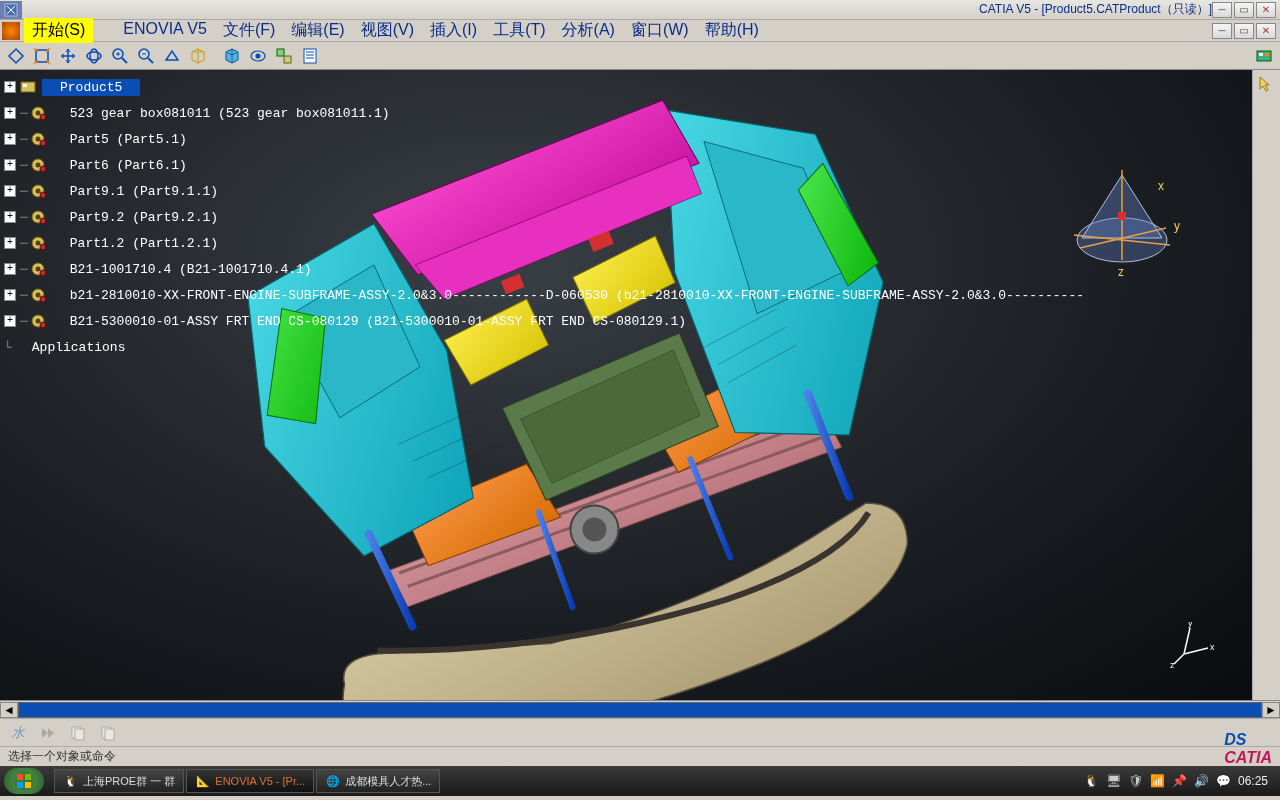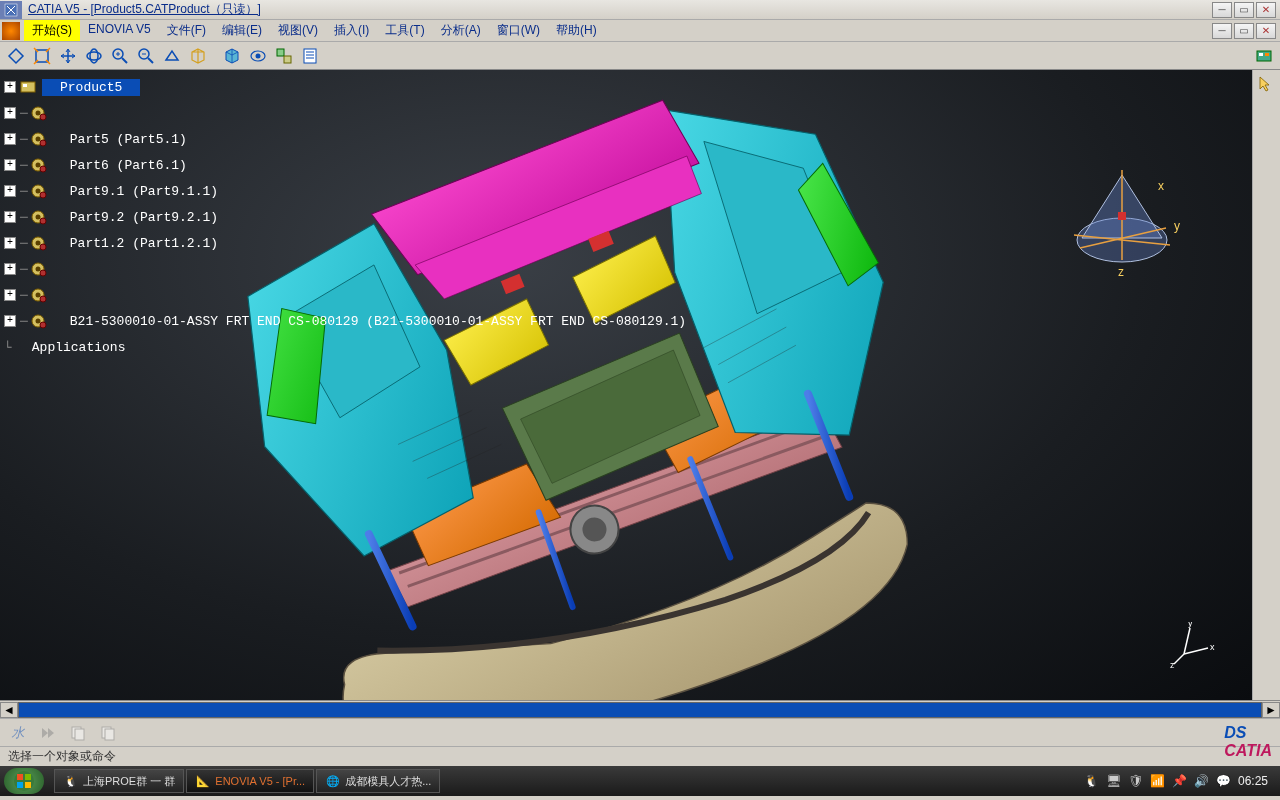--- a/index.html
+++ b/index.html
@@ -1,27 +1,27 @@
 <!DOCTYPE html>
 <html><head>
 <meta charset="utf-8">
 <style>
 * { margin: 0; padding: 0; box-sizing: border-box; }
 body { font-family: "SimSun", "Microsoft YaHei", sans-serif; font-size: 12px; width: 1280px; height: 800px; overflow: hidden; background: #d4d0c8; }
 .titlebar { height: 20px; background: linear-gradient(to bottom, #e8e6e1, #d4d0c8); display: flex; align-items: center; border-bottom: 1px solid #aaa; }
 .titlebar-corner { width: 22px; height: 18px; background: #6b7fb5; margin-right: 6px; display:flex; align-items:center; justify-content:center; }
 .titlebar-corner svg { width: 14px; height: 14px; }
-.title-center { flex: 1; text-align: left; color: #0a2d8a; font-size: 12px; text-decoration: underline; }
+.title-center { flex: 1; text-align: right; color: #0a2d8a; font-size: 12px; }
 .win-controls { display: flex; gap: 2px; margin-right: 4px; }
 .win-btn { width: 20px; height: 16px; background: linear-gradient(to bottom,#f5f5f5,#d8d8d8); border: 1px solid #888; display: flex; align-items: center; justify-content: center; font-size: 10px; cursor: pointer; color:#444; }
 .win-btn.close { color:#a33; }
 
 .menubar { height: 22px; background: #d4d0c8; display: flex; align-items: center; padding-left: 2px; border-bottom: 1px solid #aaa; }
 .sys-icon { width: 18px; height: 18px; background: radial-gradient(circle,#f80,#a40); margin-right: 4px; }
-.menu-item { padding: 2px 8px; color: #0a2d8a; cursor: pointer; font-size: 12px; }
+.menu-item { padding: 2px 8px; color: #0a2d8a; cursor: pointer; font-size: 16px; }
 .menu-item.start { background: #ffff00; color: #000; }
 .menu-right { margin-left: auto; display:flex; gap:2px; margin-right:4px; }
 
 .toolbar { height: 28px; background: #d4d0c8; display: flex; align-items: center; padding: 2px 4px; gap: 2px; border-bottom: 1px solid #888; }
 .tool-btn { width: 24px; height: 24px; border: 1px solid transparent; display: flex; align-items: center; justify-content: center; cursor: pointer; }
 .tool-btn svg { width: 18px; height: 18px; }
 .tool-sep { width: 6px; }
 .tool-spacer { flex: 1; }
 
 .workspace { display: flex; height: 630px; }
@@ -40,21 +40,21 @@
 .model-canvas { position: absolute; top: 0; left: 0; width: 100%; height: 100%; }
 
 .compass { position: absolute; top: 80px; right: 60px; width: 140px; height: 140px; }
 .mini-axis { position: absolute; bottom: 32px; right: 36px; width: 46px; height: 46px; }
 
 .hscroll { height: 18px; background: #d4d0c8; display: flex; align-items: center; border-top: 1px solid #888; }
 .hscroll .btn { width: 18px; height: 16px; background: #d4d0c8; border: 1px solid #888; display: flex; align-items: center; justify-content: center; cursor: pointer; }
 .hscroll .track { flex: 1; height: 16px; background: #0a4db5; border: 1px solid #666; }
 
 .bottom-toolbar { height: 28px; background: #d4d0c8; display: flex; align-items: center; padding: 2px 6px; gap: 6px; border-top: 1px solid #aaa; position: relative; }
-.catia-logo { position: absolute; right: 8px; top: 5px; font-style: italic; font-weight: bold; color: #c00; font-size: 16px; }
+.catia-logo { position: absolute; right: 8px; top: 12px; font-style: italic; font-weight: bold; color: #c00; font-size: 16px; }
 .catia-logo span { color: #0a4db5; }
 
 .statusbar { height: 20px; background: #d4d0c8; display: flex; align-items: center; padding: 2px 8px; border-top: 1px solid #aaa; font-size: 12px; color: #333; }
 
 .taskbar { height: 30px; background: linear-gradient(to bottom, #3a3a3a, #1a1a1a); display: flex; align-items: center; padding: 0 4px; gap: 2px; color: #ddd; font-size: 12px; }
 .start-btn { width: 40px; height: 26px; background: radial-gradient(circle,#5a9f5a,#2a5f2a); border-radius: 13px; display: flex; align-items: center; justify-content: center; cursor: pointer; }
 .task-item { height: 24px; padding: 0 8px; background: linear-gradient(to bottom,#444,#222); border: 1px solid #555; display: flex; align-items: center; gap: 4px; cursor: pointer; font-size: 11px; max-width: 180px; overflow: hidden; }
 .task-item.active { background: linear-gradient(to bottom,#333,#111); }
 .task-item .ticon { width: 16px; height: 16px; display:flex; align-items:center; justify-content:center; }
 .tray { margin-left: auto; display: flex; align-items: center; gap: 6px; padding-right: 8px; }
@@ -75,21 +75,21 @@
   <div class="win-controls">
     <div class="win-btn">─</div>
     <div class="win-btn">▭</div>
     <div class="win-btn close">✕</div>
   </div>
 </div>
 
 <div class="menubar">
   <div class="sys-icon"></div>
   <div class="menu-item start">开始(S)</div>
-  <div id="menu-items" style="display: inline-flex;">
+  <div id="menu-items" style="display: inline-flex; padding-left: 22px;">
       <div class="menu-item">ENOVIA V5</div>
       <div class="menu-item">文件(F)</div>
       <div class="menu-item">编辑(E)</div>
       <div class="menu-item">视图(V)</div>
       <div class="menu-item">插入(I)</div>
       <div class="menu-item">工具(T)</div>
       <div class="menu-item">分析(A)</div>
       <div class="menu-item">窗口(W)</div>
       <div class="menu-item">帮助(H)</div>
     </div>
@@ -201,20 +201,21 @@
           <div class="tree-row">
             <span class="tree-expander">+</span>
             <span class="tree-lines">─</span>
             <span class="tree-icon">
               <svg width="18" height="16">
                 <circle cx="8" cy="8" r="6" fill="#d4c060" stroke="#806000"></circle>
                 <circle cx="8" cy="8" r="2.5" fill="#5a4000"></circle>
                 <circle cx="13" cy="12" r="3" fill="#b03030" stroke="#600"></circle>
               </svg>
             </span>
+            <span class="tree-label">523 gear box081011 (523 gear box081011.1)</span>
           </div>
           <div class="tree-row">
             <span class="tree-expander">+</span>
             <span class="tree-lines">─</span>
             <span class="tree-icon">
               <svg width="18" height="16">
                 <circle cx="8" cy="8" r="6" fill="#d4c060" stroke="#806000"></circle>
                 <circle cx="8" cy="8" r="2.5" fill="#5a4000"></circle>
                 <circle cx="13" cy="12" r="3" fill="#b03030" stroke="#600"></circle>
               </svg>
@@ -272,31 +273,33 @@
           <div class="tree-row">
             <span class="tree-expander">+</span>
             <span class="tree-lines">─</span>
             <span class="tree-icon">
               <svg width="18" height="16">
                 <circle cx="8" cy="8" r="6" fill="#d4c060" stroke="#806000"></circle>
                 <circle cx="8" cy="8" r="2.5" fill="#5a4000"></circle>
                 <circle cx="13" cy="12" r="3" fill="#b03030" stroke="#600"></circle>
               </svg>
             </span>
-          </div>
-          <div class="tree-row">
-            <span class="tree-expander">+</span>
-            <span class="tree-lines">─</span>
-            <span class="tree-icon">
-              <svg width="18" height="16">
-                <circle cx="8" cy="8" r="6" fill="#d4c060" stroke="#806000"></circle>
-                <circle cx="8" cy="8" r="2.5" fill="#5a4000"></circle>
-                <circle cx="13" cy="12" r="3" fill="#b03030" stroke="#600"></circle>
-              </svg>
-            </span>
+            <span class="tree-label">B21-1001710.4 (B21-1001710.4.1)</span>
+          </div>
+          <div class="tree-row">
+            <span class="tree-expander">+</span>
+            <span class="tree-lines">─</span>
+            <span class="tree-icon">
+              <svg width="18" height="16">
+                <circle cx="8" cy="8" r="6" fill="#d4c060" stroke="#806000"></circle>
+                <circle cx="8" cy="8" r="2.5" fill="#5a4000"></circle>
+                <circle cx="13" cy="12" r="3" fill="#b03030" stroke="#600"></circle>
+              </svg>
+            </span>
+            <span class="tree-label">b21-2810010-XX-FRONT-ENGINE-SUBFRAME-ASSY-2.0&amp;3.0------------D-060530 (b21-2810010-XX-FRONT-ENGINE-SUBFRAME-ASSY-2.0&amp;3.0----------</span>
           </div>
           <div class="tree-row">
             <span class="tree-expander">+</span>
             <span class="tree-lines">─</span>
             <span class="tree-icon">
               <svg width="18" height="16">
                 <circle cx="8" cy="8" r="6" fill="#d4c060" stroke="#806000"></circle>
                 <circle cx="8" cy="8" r="2.5" fill="#5a4000"></circle>
                 <circle cx="13" cy="12" r="3" fill="#b03030" stroke="#600"></circle>
               </svg>

